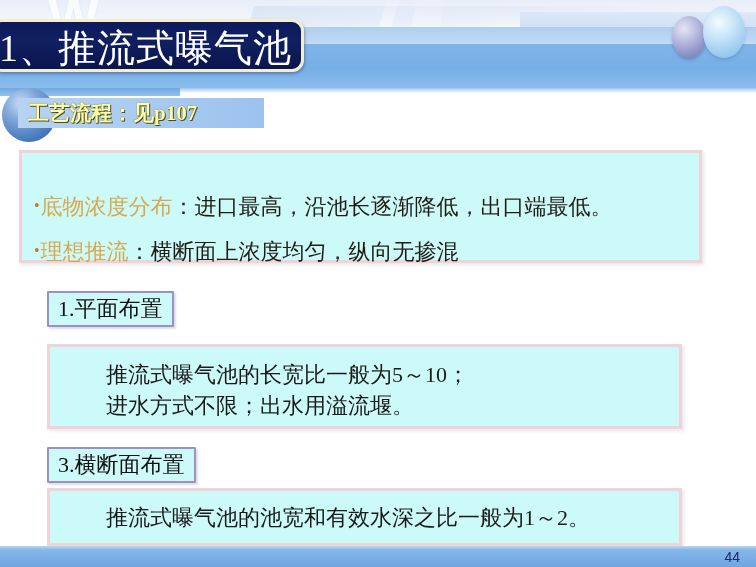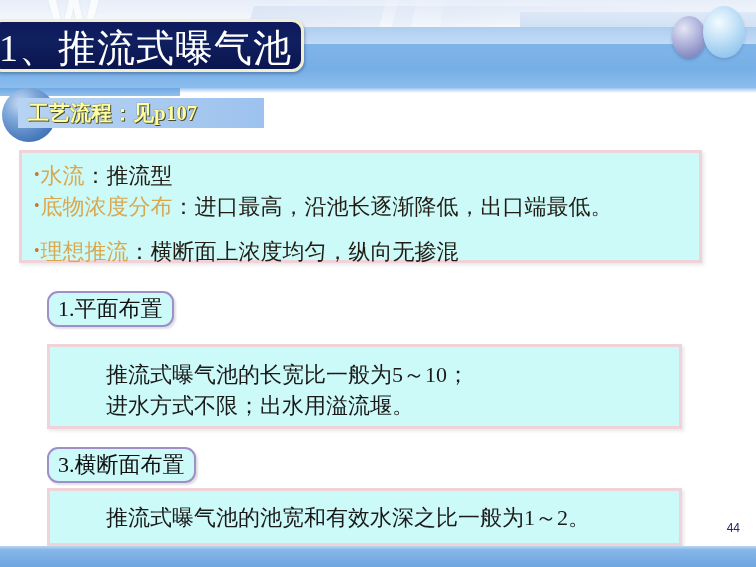--- a/index.html
+++ b/index.html
@@ -219,21 +219,21 @@
   .b1 { top: 12px; }
   .b2 { top: 43px; }
   .bsolo { top: 11px; }
 
   
   .chip {
     position: absolute;
     box-sizing: border-box;
     background: #ccfaf8;
     border: 2px solid #9f8fc8;
-    border-radius: 11px;
+    border-radius: 1px;
     box-shadow: 2px 2px 2px rgba(150,145,170,0.3);
     font-size: 22px;
     line-height: 32px;
     color: #111111;
     padding: 0 9px;
     white-space: nowrap;
     font-family: "Liberation Serif", "DejaVu Serif", serif;
   }
   .chip1 { left: 47px; top: 291px; height: 36px; }
   .chip2 { left: 47px; top: 447px; height: 36px; }
@@ -246,22 +246,22 @@
     background: linear-gradient(180deg, #8cbcea 0%, #7fb2e6 40%, #6ea6e0 100%);
   }
   .footer-band-hi {
     position: absolute;
     left: 0; top: 546px;
     width: 756px; height: 3px;
     background: linear-gradient(180deg, #b9d6f3, #93c0ec);
   }
   .page-number {
     position: absolute;
-    right: 16px; top: 518px;
-    font-size: 12px;
+    right: 16px; top: 547px;
+    font-size: 14px;
     line-height: 20px;
     color: #1b2a6b;
     font-family: "Liberation Sans", sans-serif;
   }
 </style>
 </head>
 <body>
 
 <div id="slide">
 
@@ -283,23 +283,20 @@
   <div class="title-plate">
     <div class="title-text">1、推流式曝气池</div>
   </div>
 
   <div class="subtitle-orb"></div>
   <div class="subtitle-bar"></div>
   <div class="subtitle-text">工艺流程：见p107</div>
 
   <div class="box box-main">
 
-    <div class="bullet-line l1">
-      <span class="dot">•</span><span class="key">水流</span><span class="rest">：</span><span class="rest">推流型</span>
-    </div>
 
     <div class="bullet-line l2">
       <span class="dot">•</span><span class="key">底物浓度分布</span><span class="rest">：</span><span class="rest">进口最高，沿池长逐渐降低，出口端最低。</span>
     </div>
 
     <div class="bullet-line l3">
       <span class="dot">•</span><span class="key">理想推流</span><span class="rest">：</span><span class="rest">横断面上浓度均匀，纵向无掺混</span>
     </div>
 
   </div>

